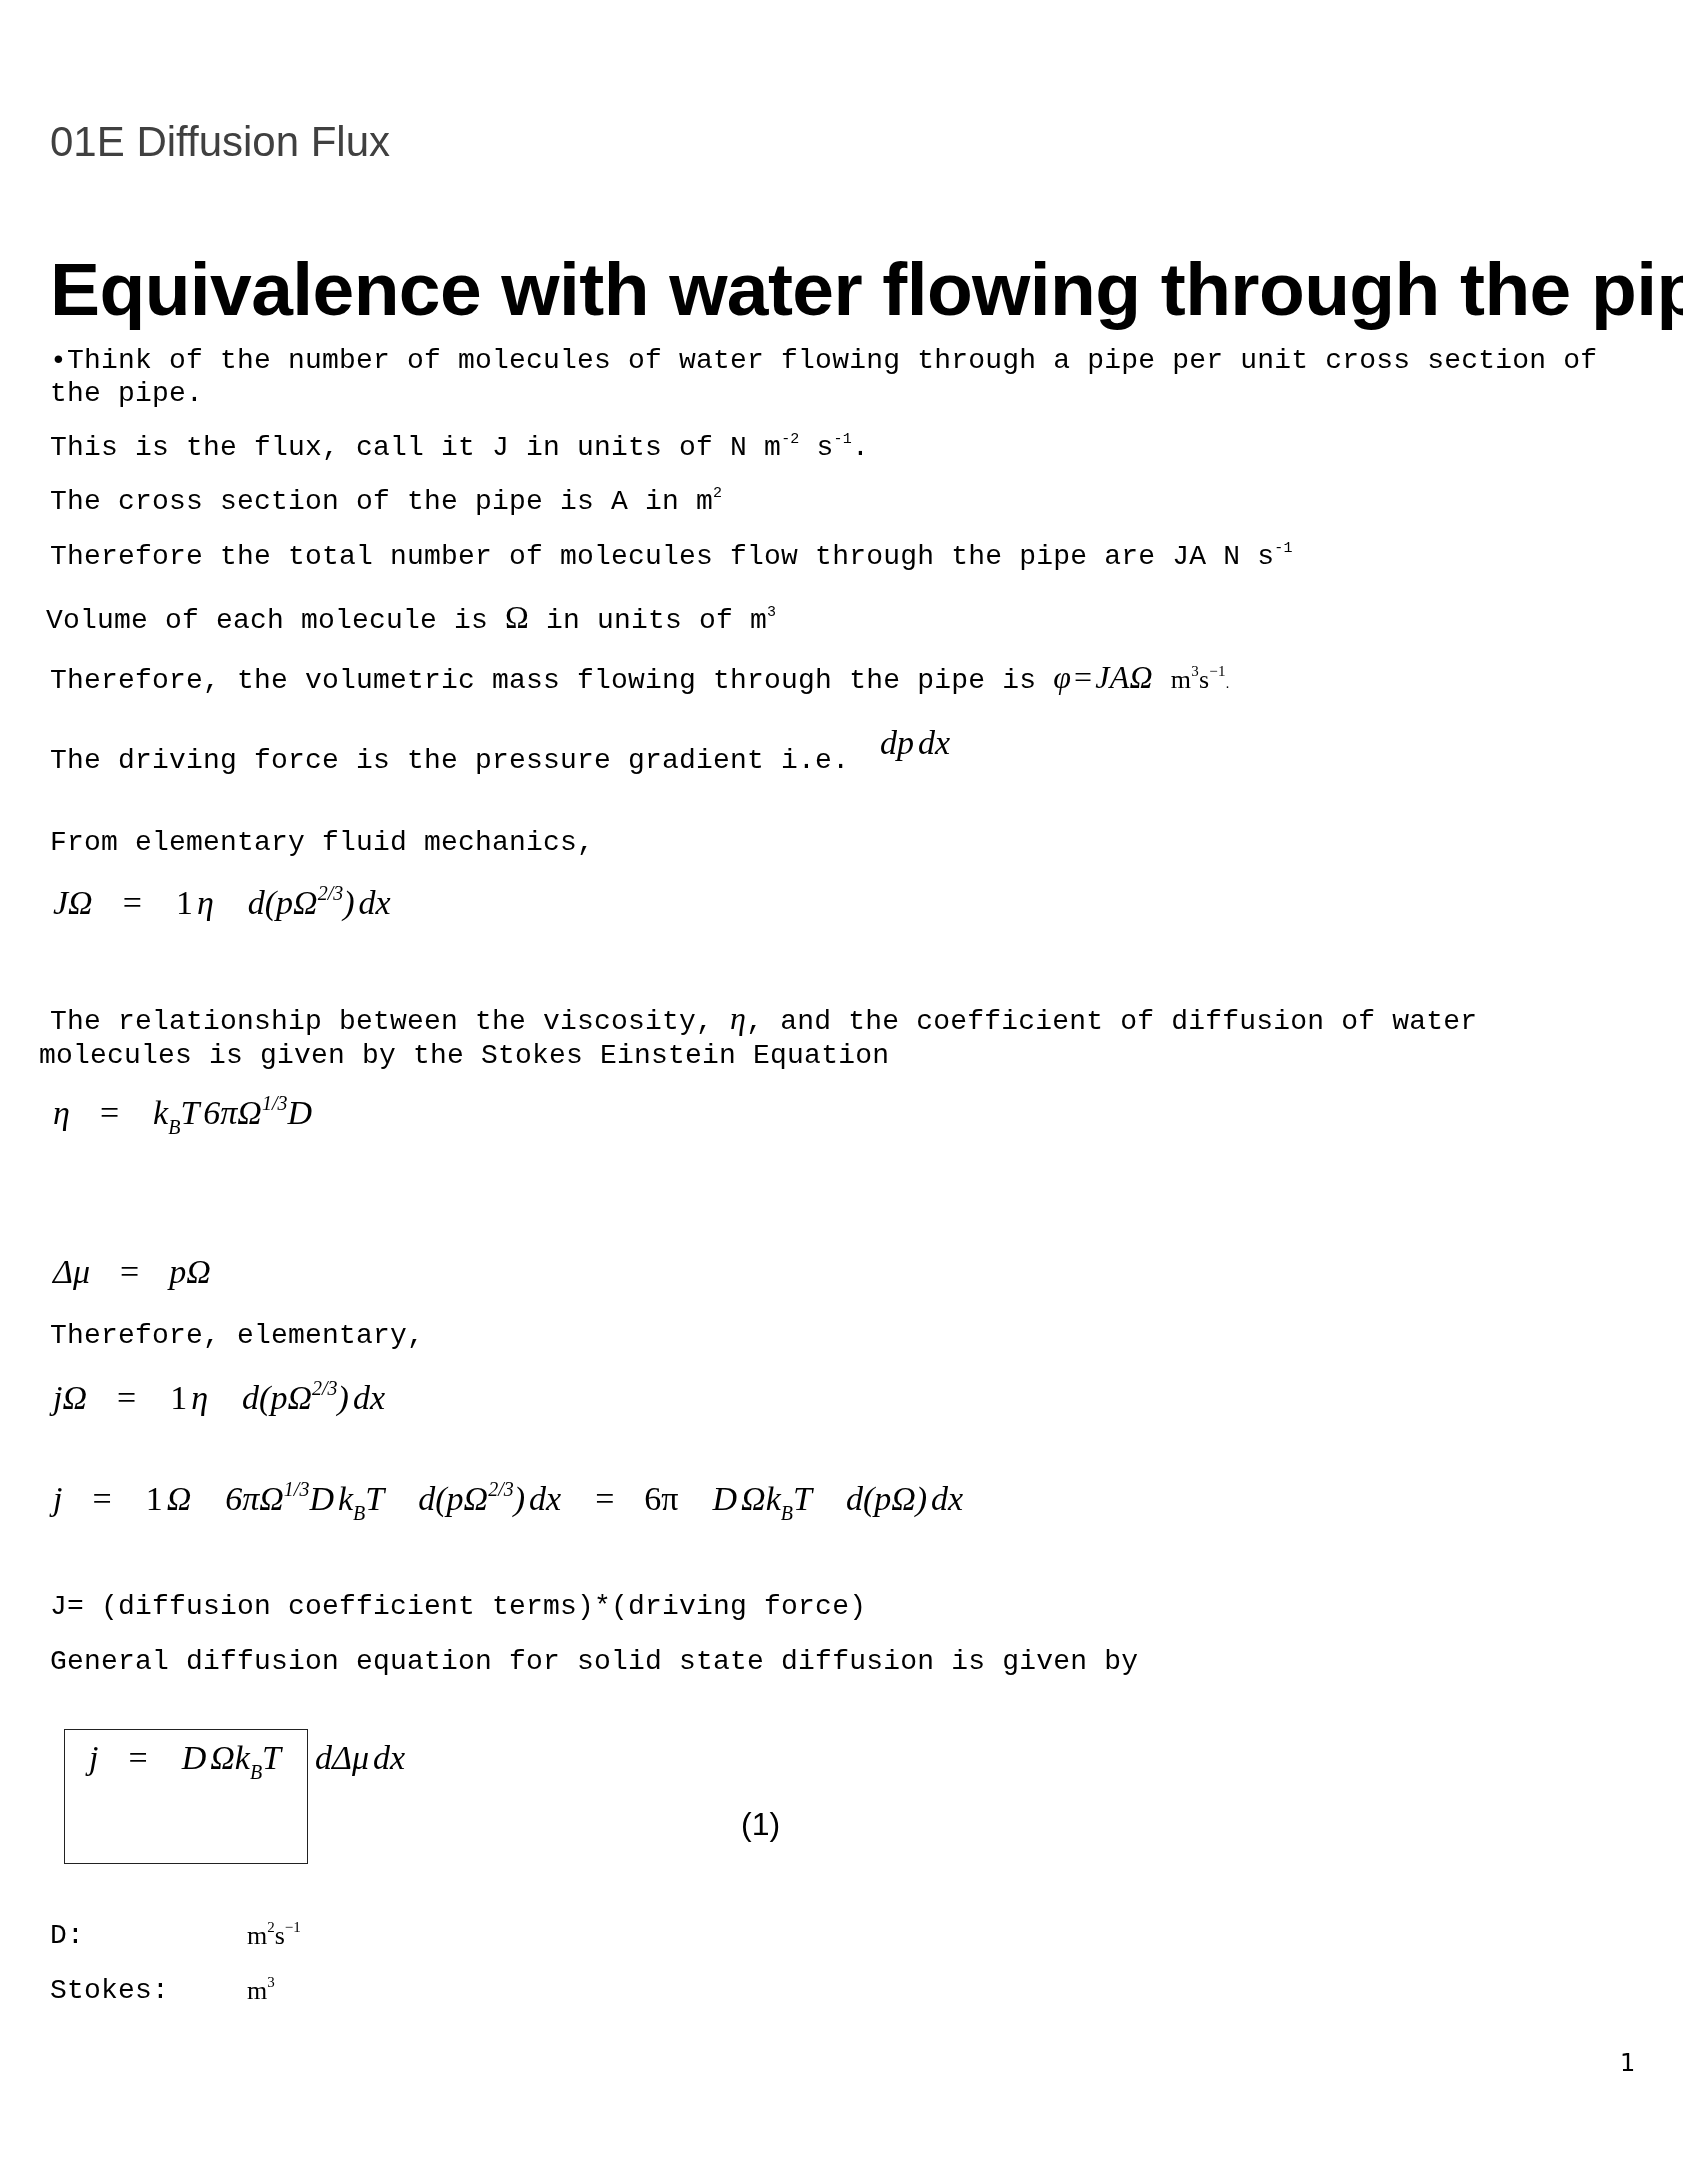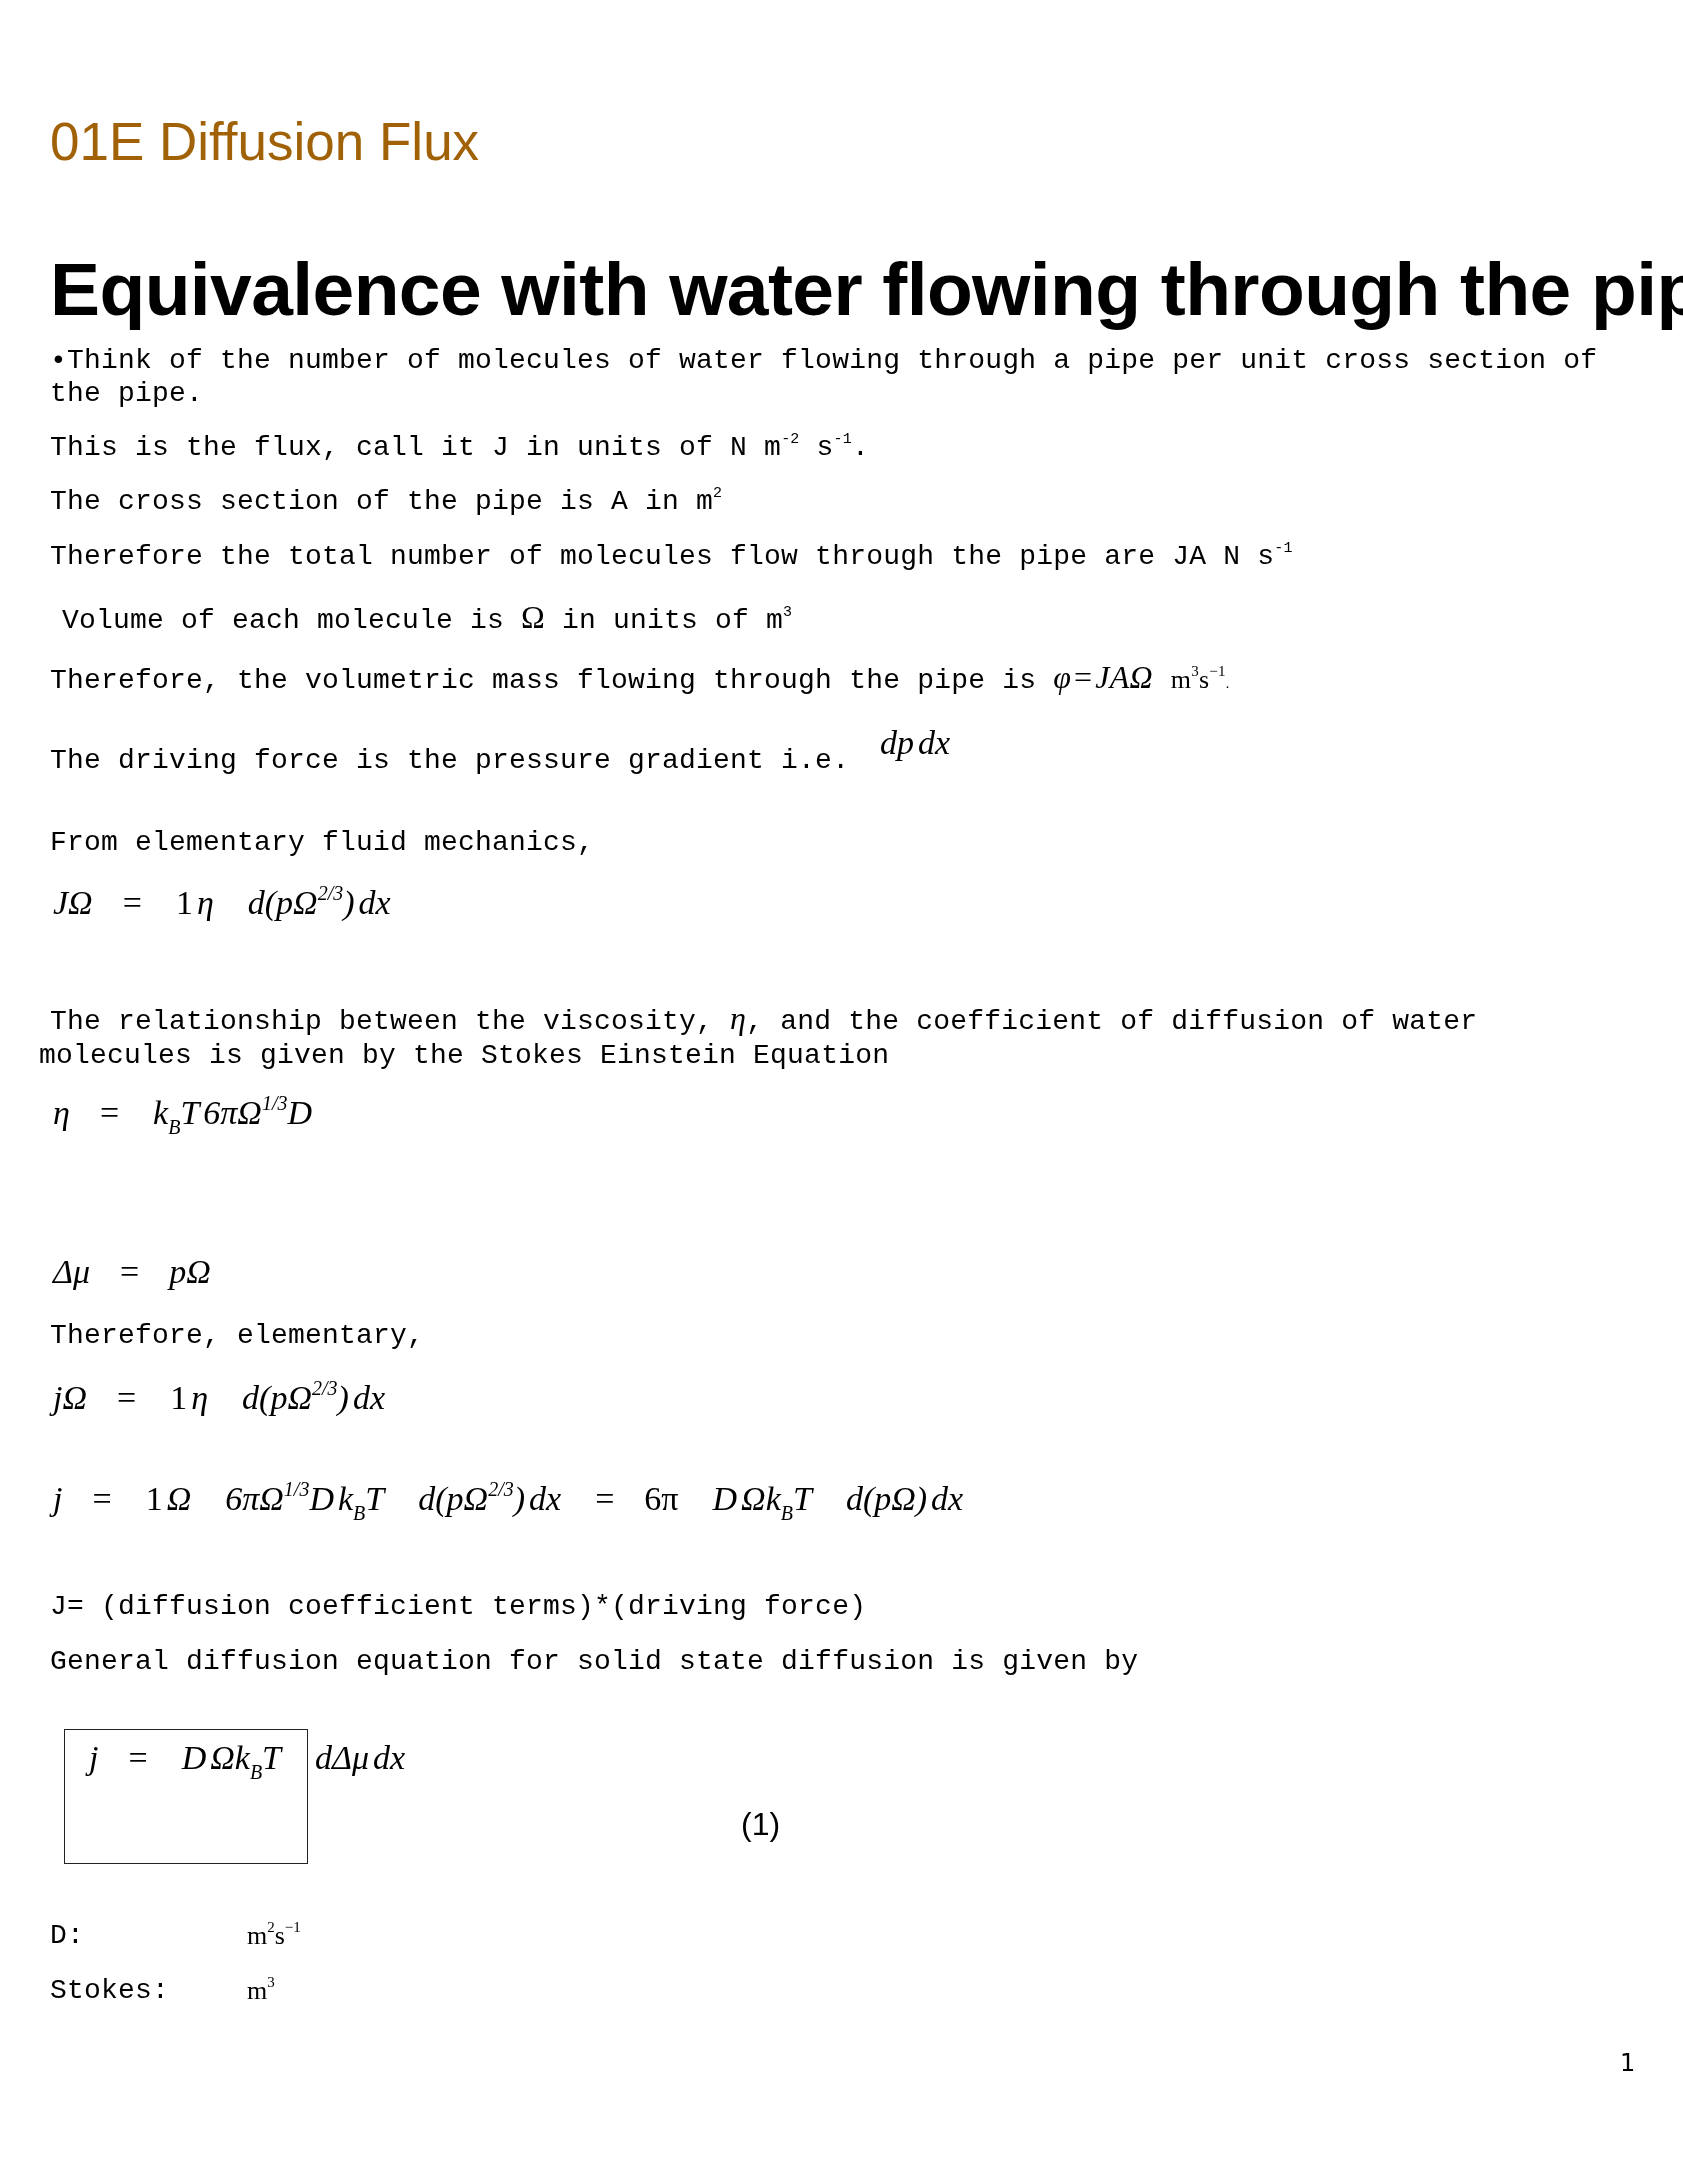--- a/index.html
+++ b/index.html
@@ -1,18 +1,18 @@
 <!DOCTYPE html>
 <html><head>
 <meta charset="utf-8">
 <style>
   html, body { margin: 0; padding: 0; background: #ffffff; }
   body { width: 1683px; height: 2178px; position: relative; overflow: hidden; color: #000; }
   .abs { position: absolute; white-space: nowrap; }
-  .title { font-family: "Liberation Sans", sans-serif; font-size: 53px; color: #a16207; left: 50px; top: 104px; line-height: 75px; }
+  .title { font-family: "Liberation Sans", sans-serif; font-size: 42px; color: #404040; left: 50px; top: 104px; line-height: 75px; }
   .heading { font-family: "Liberation Sans", sans-serif; font-weight: bold; font-size: 75px; left: 50px; top: 247px; line-height: 85px; letter-spacing: -0.6px; }
   .mono { font-family: "Liberation Mono", monospace; font-size: 28px; line-height: 34px; letter-spacing: 0.2px; }
   .mono sup { font-size: 15px; vertical-align: 12px; line-height: 0; }
   .math { font-family: "Liberation Serif", serif; font-size: 34px; line-height: 38px; }
   .it { font-style: italic; }
   .frac { display: inline-flex; flex-direction: row; align-items: flex-end; vertical-align: middle; margin: 0 2px; }
   .frac .num { line-height: 40px; padding: 0 2px; }
   .frac .bar { align-self: stretch; height: 2px; background: #000; }
   .frac .den { line-height: 40px; padding: 0 2px; font-style: italic; }
   .eq { display: flex; align-items: center; font-family: "Liberation Serif", serif; font-size: 34px; gap: 26px; }
@@ -39,21 +39,21 @@
 </div>
 
 <div class="abs mono" style="left:50px; top:485px;">
   <span>The cross section of the pipe is A in m</span><sup>2</sup>
 </div>
 
 <div class="abs mono" style="left:50px; top:540px;text-align:right;">
   <span>Therefore the total number of molecules flow through the pipe are JA N s</span><sup>-1</sup>
 </div>
 
-<div class="abs mono" style="left:62px; top:598px;">
+<div class="abs mono" style="left:46px; top:598px;">
   <span>Volume of each molecule is </span><span class="math" style="font-size:32px;">Ω</span><span> in units of m</span><sup>3</sup>
 </div>
 
 <div class="abs mono" style="left:50px; top:658px;">
   <span>Therefore, the volumetric mass flowing through the pipe is </span><span class="math it" style="font-size:32px;">φ</span><span class="math" style="font-size:32px; margin:0 3px;">=</span><span class="math it" style="font-size:32px;">JAΩ</span><span class="units" style="font-family:'Liberation Serif',serif; font-size:26px; margin-left:18px;"><span>m</span><sup>3</sup><span>s</span><sup>−1</sup><span style="font-size:14px;">.</span></span>
 </div>
 
 <div class="abs mono" style="left:50px; top:744px;">The driving force is the pressure gradient i.e. </div>
 <div class="abs math it" style="left:876px; top:721px;">
   <div class="frac">

